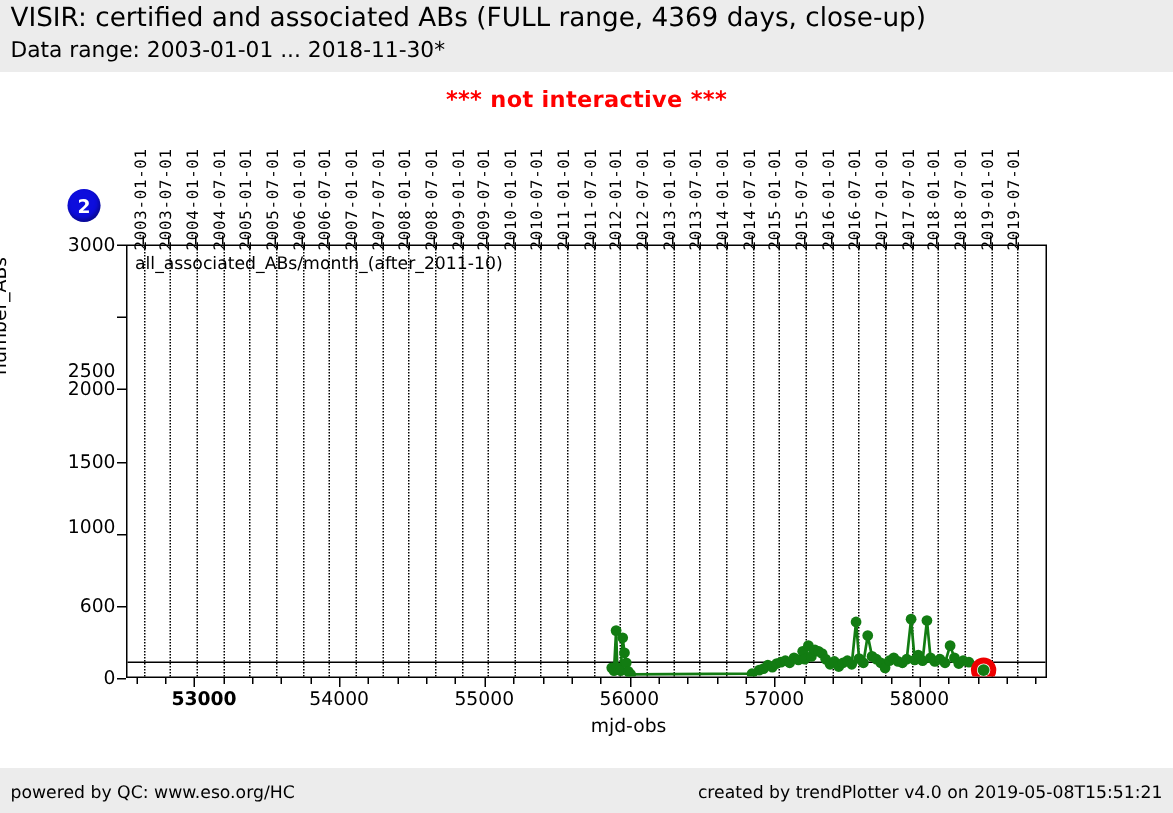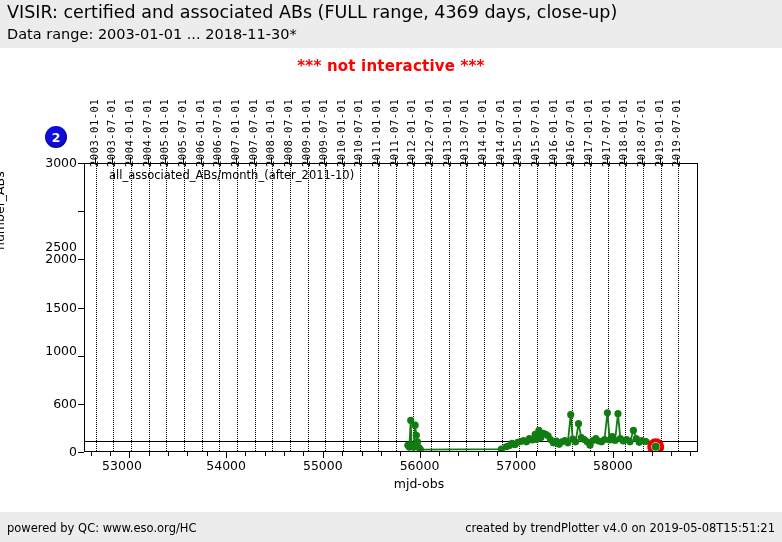--- a/index.html
+++ b/index.html
@@ -34,21 +34,21 @@
   }
   #gridlayer,#datalayer{position:absolute;left:0;top:0;width:100%;height:100%;}
   .vgrid{
     position:absolute;top:0;bottom:0;width:0;
     border-left:1px dotted #000;
   }
   .hthresh{
     position:absolute;left:0;right:0;height:0;border-top:1.3px solid #000;
   }
   .legend-text{
-    position:absolute;left:24px;top:4px;font-size:11.5px;color:#000;white-space:nowrap;text-align:right;
+    position:absolute;left:5px;top:4px;font-size:11.5px;color:#000;white-space:nowrap;text-align:right;
   }
   
   .ytick{
     position:absolute;right:705px;text-align:right;font-size:12.5px;color:#000;
     transform:translateY(-8px);white-space:nowrap;width:60px;
   }
   .ytickmark{position:absolute;width:6px;height:0;border-top:1.3px solid #000;left:78px;}
   .ylabel{
     position:absolute;left:-8px;top:250px;font-size:12.5px;color:#000;
     transform:rotate(-90deg);transform-origin:left top;white-space:nowrap;
@@ -281,21 +281,21 @@
 <div class="ytick" style="top: 351px;">1000</div>
 <div class="ytickmark" style="top: 355.667px;"></div>
 <div class="ytick" style="top: 307.5px;">1500</div>
 <div class="ytickmark" style="top: 307.5px;"></div>
 <div class="ytick" style="top: 259.333px;">2000</div>
 <div class="ytickmark" style="top: 259.333px;"></div>
 <div class="ytick" style="top: 211.167px; margin-top: 36px;">2500</div>
 <div class="ytickmark" style="top: 211.167px;"></div>
 <div class="ytick" style="top: 163px;">3000</div>
 <div class="ytickmark" style="top: 163px;"></div>
-<div class="xtick" style="left: 122px;">53000</div>
+<div class="xtick" style="left: 136px; font-weight: bold;">53000</div>
 <div class="xtick" style="left: 226.139px;">54000</div>
 <div class="xtick" style="left: 322.831px;">55000</div>
 <div class="xtick" style="left: 419.524px;">56000</div>
 <div class="xtick" style="left: 516.217px;">57000</div>
 <div class="xtick" style="left: 612.91px;">58000</div>
 <div class="xtickmark minor" style="left: 90.7685px;"></div>
 <div class="xtickmark minor" style="left: 110.107px;"></div>
 <div class="xtickmark" style="left: 129.446px;"></div>
 <div class="xtickmark minor" style="left: 148.784px;"></div>
 <div class="xtickmark minor" style="left: 168.123px;"></div>

